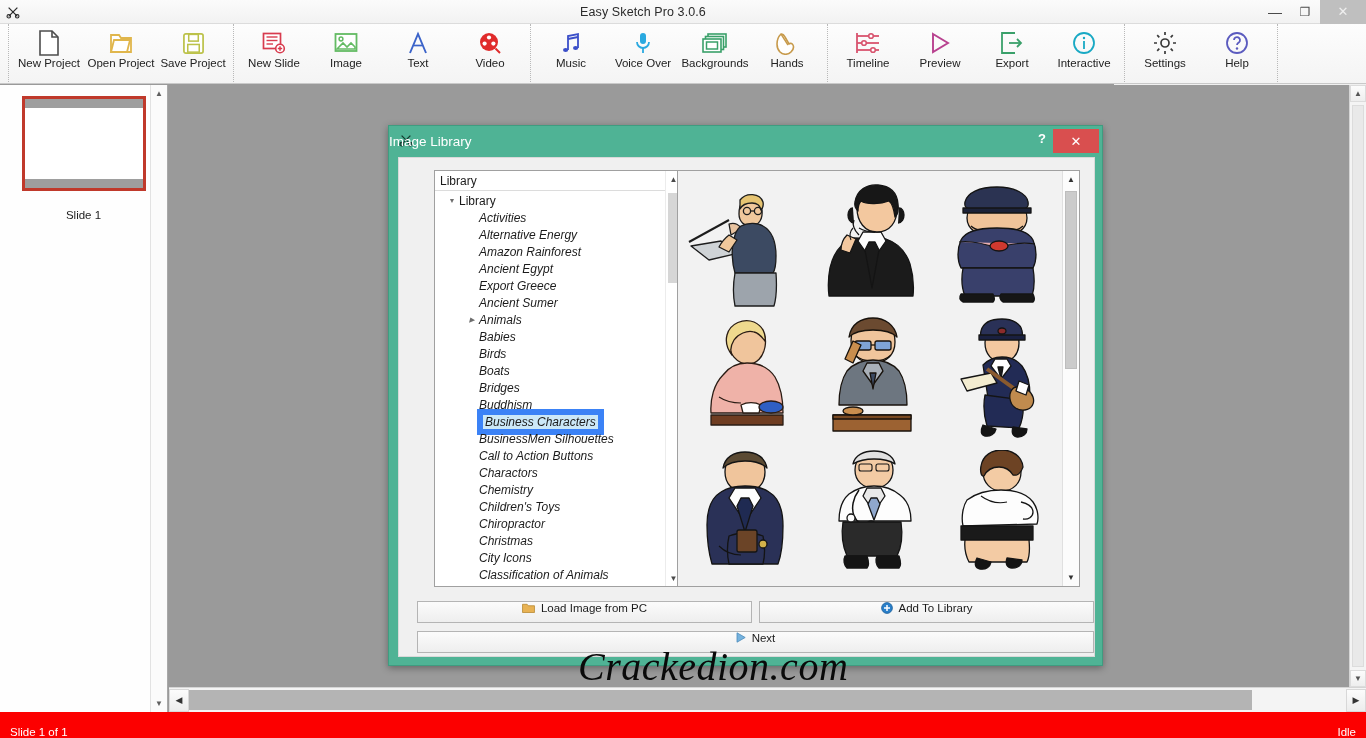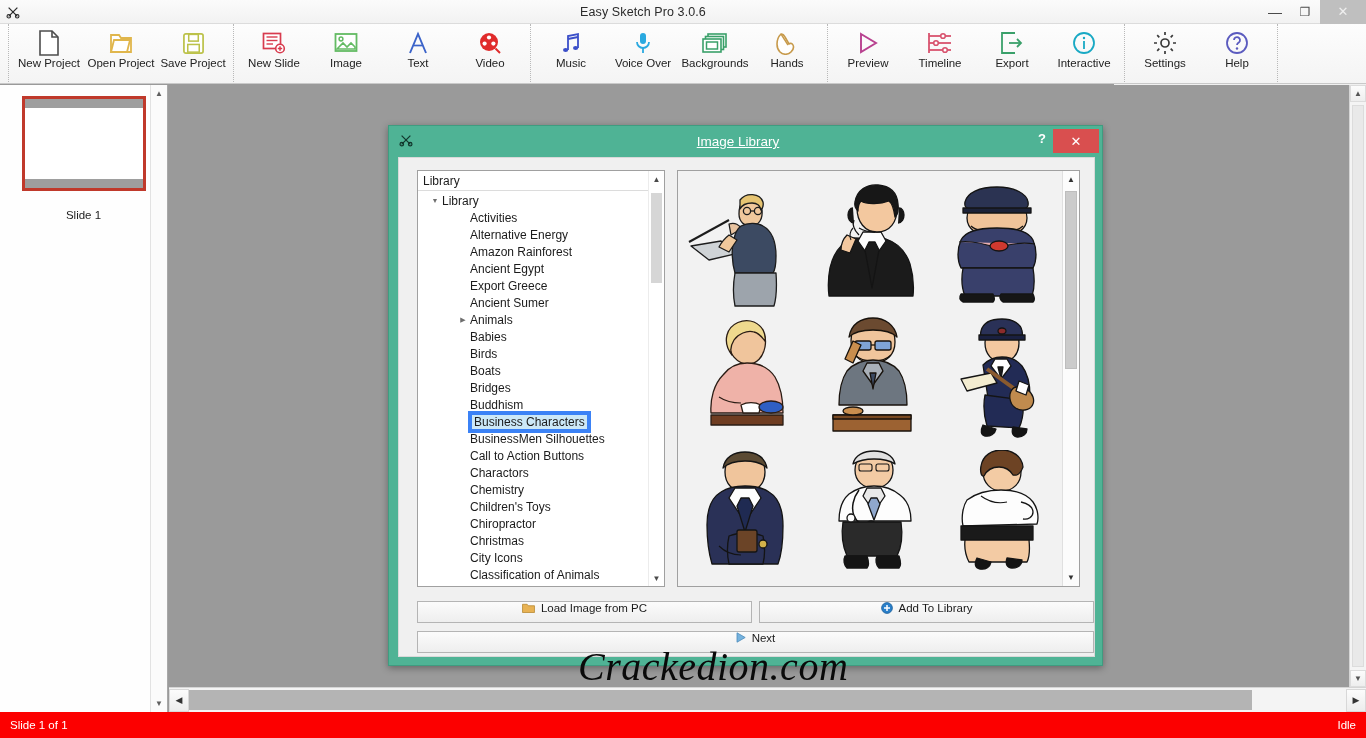--- a/index.html
+++ b/index.html
@@ -167,22 +167,22 @@
   }
   .dlg-title {
     position: relative; height: 31px;
     display: flex; align-items: center;
   }
   .dlg-icon {
     width: 34px; text-align: center;
     color: #0f2e26; font-size: 13px; font-weight: bold;
   }
   .dlg-title-text {
-    position: absolute; left: 0; right: 15px; text-align: center;
-    font-size: 13.5px; color: #ffffff; text-decoration: underline;
+    position: absolute; left: 0; right: 15px; text-align: left;
+    font-size: 13.5px; color: #ffffff;
   }
   .dlg-help {
     position: absolute; right: 56px; top: 5px;
     font-size: 13px; color: #ffffff; font-weight: bold;
   }
   .dlg-close {
     position: absolute; right: 3px; top: 3px;
     width: 46px; height: 24px;
     background: #d94f4f; color: #fff;
     display: flex; align-items: center; justify-content: center;
@@ -190,21 +190,21 @@
   }
   .dlg-body {
     position: absolute; left: 9px; top: 31px;
     width: 697px; height: 500px;
     background: #f0f0f0;
     border: 1px solid #d9d9d9;
   }
 
   
   .tree-pane {
-    position: absolute; left: 18px; top: 12px;
+    position: absolute; left: 35px; top: 12px;
     width: 248px; height: 417px;
     background: #ffffff;
     border: 1px solid #a0a0a0;
     overflow: hidden;
   }
   .tree-header {
     height: 20px; border-bottom: 1px solid #dcdcdc;
     display: flex; align-items: center; padding-left: 5px;
     font-size: 12px; color: #1b1b1b;
     background: #ffffff;
@@ -213,23 +213,23 @@
   .tree-list { position: relative; padding-top: 1px; }
   .tree-row {
     height: 17px; display: flex; align-items: center;
     font-size: 12px; color: #1b1b1b; white-space: nowrap;
   }
   .tree-row .twisty {
     width: 14px; text-align: center; font-size: 7px; color: #6e6e6e;
   }
   .tree-row.root { padding-left: 10px; }
   .tree-row.child .indent { width: 44px; }
-  .tree-row.child { padding-left: 8px; }
+  .tree-row.child { padding-left: 0; font-style: italic; }
   .tree-row.selected .selbox {
-    background: #cce8f7; border: 4px solid #3b82f6;
+    background: #cce8f7; border: 6px solid #3b82f6;
     padding: 0 2px; margin-left: -2px;
   }
 
   
   .tree-scroll {
     position: absolute; right: 0; top: 0; bottom: 0; width: 16px;
     background: #ffffff; border-left: 1px solid #ececec;
   }
   .tree-scroll .arrow {
     height: 16px; display: flex; align-items: center; justify-content: center;
@@ -302,21 +302,21 @@
     color: #0a0a0a;
     white-space: nowrap;
     letter-spacing: .5px;
   }
 
   
   .statusbar {
     position: absolute; left: 0; top: 712px;
     width: 1366px; height: 26px;
     background: #fc0000;
-    display: flex; align-items: center;
+    display: flex; align-items: flex-end;
     padding: 0 10px;
     color: #ffffff; font-size: 11.5px; gap: 25px;
   }
   .statusbar .right { margin-left: auto; }
 </style>
 </head>
 <body>
 
 <div id="app">
 
@@ -462,41 +462,41 @@
               <path d="M6 3l7 11" fill="none" stroke="#c79a4b" stroke-width="1.4"></path>
             </svg>
         </span>
         <span class="lbl">Hands</span>
       </div>
     </div>
 
     <div class="tb-group">
       <div class="tool">
         <span class="ico">
-          <svg width="24" height="24" viewBox="0 0 24 24">
-              <path d="M5 3l15 9-15 9z" fill="none" stroke="#b8418f" stroke-width="1.9"></path>
-            </svg>
-        </span>
-        <span class="lbl">Preview</span>
-      </div>
-      <div class="tool">
-        <span class="ico">
           <svg width="26" height="22" viewBox="0 0 26 22">
               <g stroke="#d8536e" stroke-width="1.8" fill="none">
                 <line x1="2" y1="4" x2="24" y2="4"></line>
                 <line x1="2" y1="11" x2="24" y2="11"></line>
                 <line x1="2" y1="18" x2="24" y2="18"></line>
                 <line x1="2" y1="1" x2="2" y2="21"></line>
               </g>
               <circle cx="16" cy="4" r="2.3" fill="#fff" stroke="#d8536e" stroke-width="1.6"></circle>
               <circle cx="9" cy="11" r="2.3" fill="#fff" stroke="#d8536e" stroke-width="1.6"></circle>
               <circle cx="18" cy="18" r="2.3" fill="#fff" stroke="#d8536e" stroke-width="1.6"></circle>
             </svg>
         </span>
         <span class="lbl">Timeline</span>
+      </div>
+      <div class="tool">
+        <span class="ico">
+          <svg width="24" height="24" viewBox="0 0 24 24">
+              <path d="M5 3l15 9-15 9z" fill="none" stroke="#b8418f" stroke-width="1.9"></path>
+            </svg>
+        </span>
+        <span class="lbl">Preview</span>
       </div>
       <div class="tool">
         <span class="ico">
           <svg width="24" height="24" viewBox="0 0 24 24">
               <path d="M15 2H2v20h13" fill="none" stroke="#3aa06a" stroke-width="1.8"></path>
               <line x1="9" y1="12" x2="21" y2="12" stroke="#3aa06a" stroke-width="1.8"></line>
               <path d="M17 8l4 4-4 4" fill="none" stroke="#3aa06a" stroke-width="1.8"></path>
             </svg>
         </span>
         <span class="lbl">Export</span>

